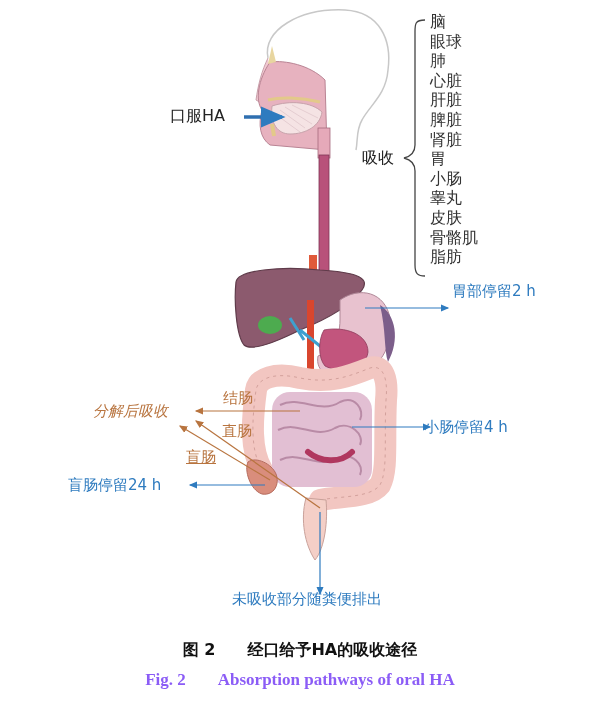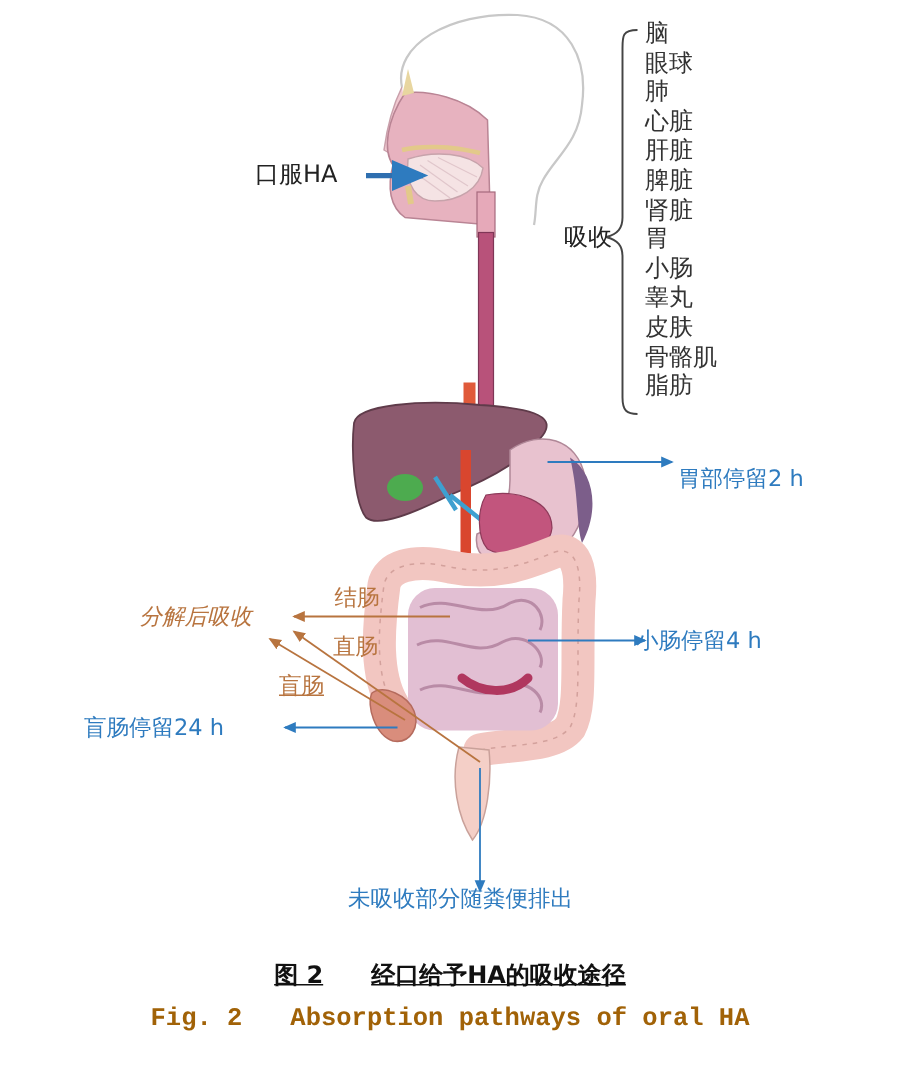--- a/index.html
+++ b/index.html
@@ -4,22 +4,22 @@
 <style>
   html, body { margin:0; padding:0; background:#ffffff; }
   body { width:600px; height:717px; position:relative; overflow:hidden; font-family:"DejaVu Serif","Liberation Serif",serif; }
   .abs { position:absolute; }
   svg.art { position:absolute; left:0; top:0; }
   .organ-list { position:absolute; left:430px; top:12px; font-size:16px; line-height:19.6px; color:#333; font-family:"DejaVu Sans","Liberation Sans",sans-serif; }
   .organ-list div { white-space:nowrap; }
   .lbl-dark { color:#222; font-size:16px; font-family:"DejaVu Sans","Liberation Sans",sans-serif; }
   .lbl-blue { color:#2e7bbf; font-size:15px; font-family:"DejaVu Sans","Liberation Sans",sans-serif; white-space:nowrap; }
   .lbl-brown { color:#b8743f; font-size:15px; font-family:"DejaVu Sans","Liberation Sans",sans-serif; white-space:nowrap; }
-  .cap-cn { position:absolute; top:640px; left:0; width:600px; text-align:center; font-weight:bold; font-size:16px; color:#111; font-family:"DejaVu Sans","Liberation Sans",sans-serif;text-decoration:underline; }
-  .cap-en { position:absolute; top:670px; left:0; width:600px; text-align:center; font-weight:bold; font-size:17px; color:#a16207; font-family:Liberation Mono, monospace; }
+  .cap-cn { position:absolute; top:640px; left:0; width:600px; text-align:center; font-weight:bold; font-size:16px; color:#111; font-family:"DejaVu Sans","Liberation Sans",sans-serif; }
+  .cap-en { position:absolute; top:670px; left:0; width:600px; text-align:center; font-weight:bold; font-size:17px; color:#8b5cf6; font-family:Liberation Serif, serif; }
   .cap-cn span.gap, .cap-en span.gap { display:inline-block; width:32px; }
 </style>
 </head>
 <body>
 
 <svg class="art" width="600" height="717" viewBox="0 0 600 717">
   <defs>
     <marker id="arrBlue" markerWidth="8" markerHeight="8" refX="6" refY="4" orient="auto">
       <path d="M0,1 L7,4 L0,7 Z" fill="#2e7bbf"></path>
     </marker>
@@ -89,41 +89,41 @@
   <line x1="320" y1="512" x2="320" y2="594" stroke="#2e7bbf" stroke-width="1.2" marker-end="url(#arrBlue)"></line>
 
   <line x1="300" y1="411" x2="196" y2="411" stroke="#b8743f" stroke-width="1.2" marker-end="url(#arrBrown)"></line>
   <line x1="320" y1="508" x2="196" y2="421" stroke="#b8743f" stroke-width="1.2" marker-end="url(#arrBrown)"></line>
   <line x1="270" y1="480" x2="180" y2="426" stroke="#b8743f" stroke-width="1.2" marker-end="url(#arrBrown)"></line>
 
   <path d="M425,20 C415,20 415,24 415,32 L415,145 C415,152 412,156 404,158 C412,160 415,164 415,171 L415,265 C415,274 418,276 425,276" fill="none" stroke="#444" stroke-width="1.3"></path>
 </svg>
 
 <div class="abs lbl-dark" style="left:170px; top:106px;">口服HA</div>
-<div class="abs lbl-dark" style="left:376px; top:148px;">吸收</div>
+<div class="abs lbl-dark" style="left:362px; top:148px;">吸收</div>
 
 <div class="organ-list">
   <div>脑</div>
   <div>眼球</div>
   <div>肺</div>
   <div>心脏</div>
   <div>肝脏</div>
   <div>脾脏</div>
   <div>肾脏</div>
   <div>胃</div>
   <div>小肠</div>
   <div>睾丸</div>
   <div>皮肤</div>
   <div>骨骼肌</div>
   <div>脂肪</div>
 </div>
 
-<div class="abs lbl-blue" style="left:452px; top:310px;text-align:center;">胃部停留2 h</div>
+<div class="abs lbl-blue" style="left:452px; top:282px;text-align:center;">胃部停留2 h</div>
 <div class="abs lbl-blue" style="left:424px; top:418px;">小肠停留4 h</div>
-<div class="abs lbl-blue" style="left:56px; top:476px;">盲肠停留24 h</div>
+<div class="abs lbl-blue" style="left:68px; top:476px;">盲肠停留24 h</div>
 <div class="abs lbl-blue" style="left:232px; top:590px;">未吸收部分随粪便排出</div>
 
 <div class="abs lbl-brown" style="left:93px; top:402px;font-style:italic;">分解后吸收</div>
 <div class="abs lbl-brown" style="left:223px; top:389px;">结肠</div>
 <div class="abs lbl-brown" style="left:222px; top:422px;">直肠</div>
 <div class="abs lbl-brown" style="left:186px; top:448px;text-decoration:underline;">盲肠</div>
 
 <div class="cap-cn">
   <span>图 2</span><span class="gap"></span><span>经口给予HA的吸收途径</span>
 </div>

